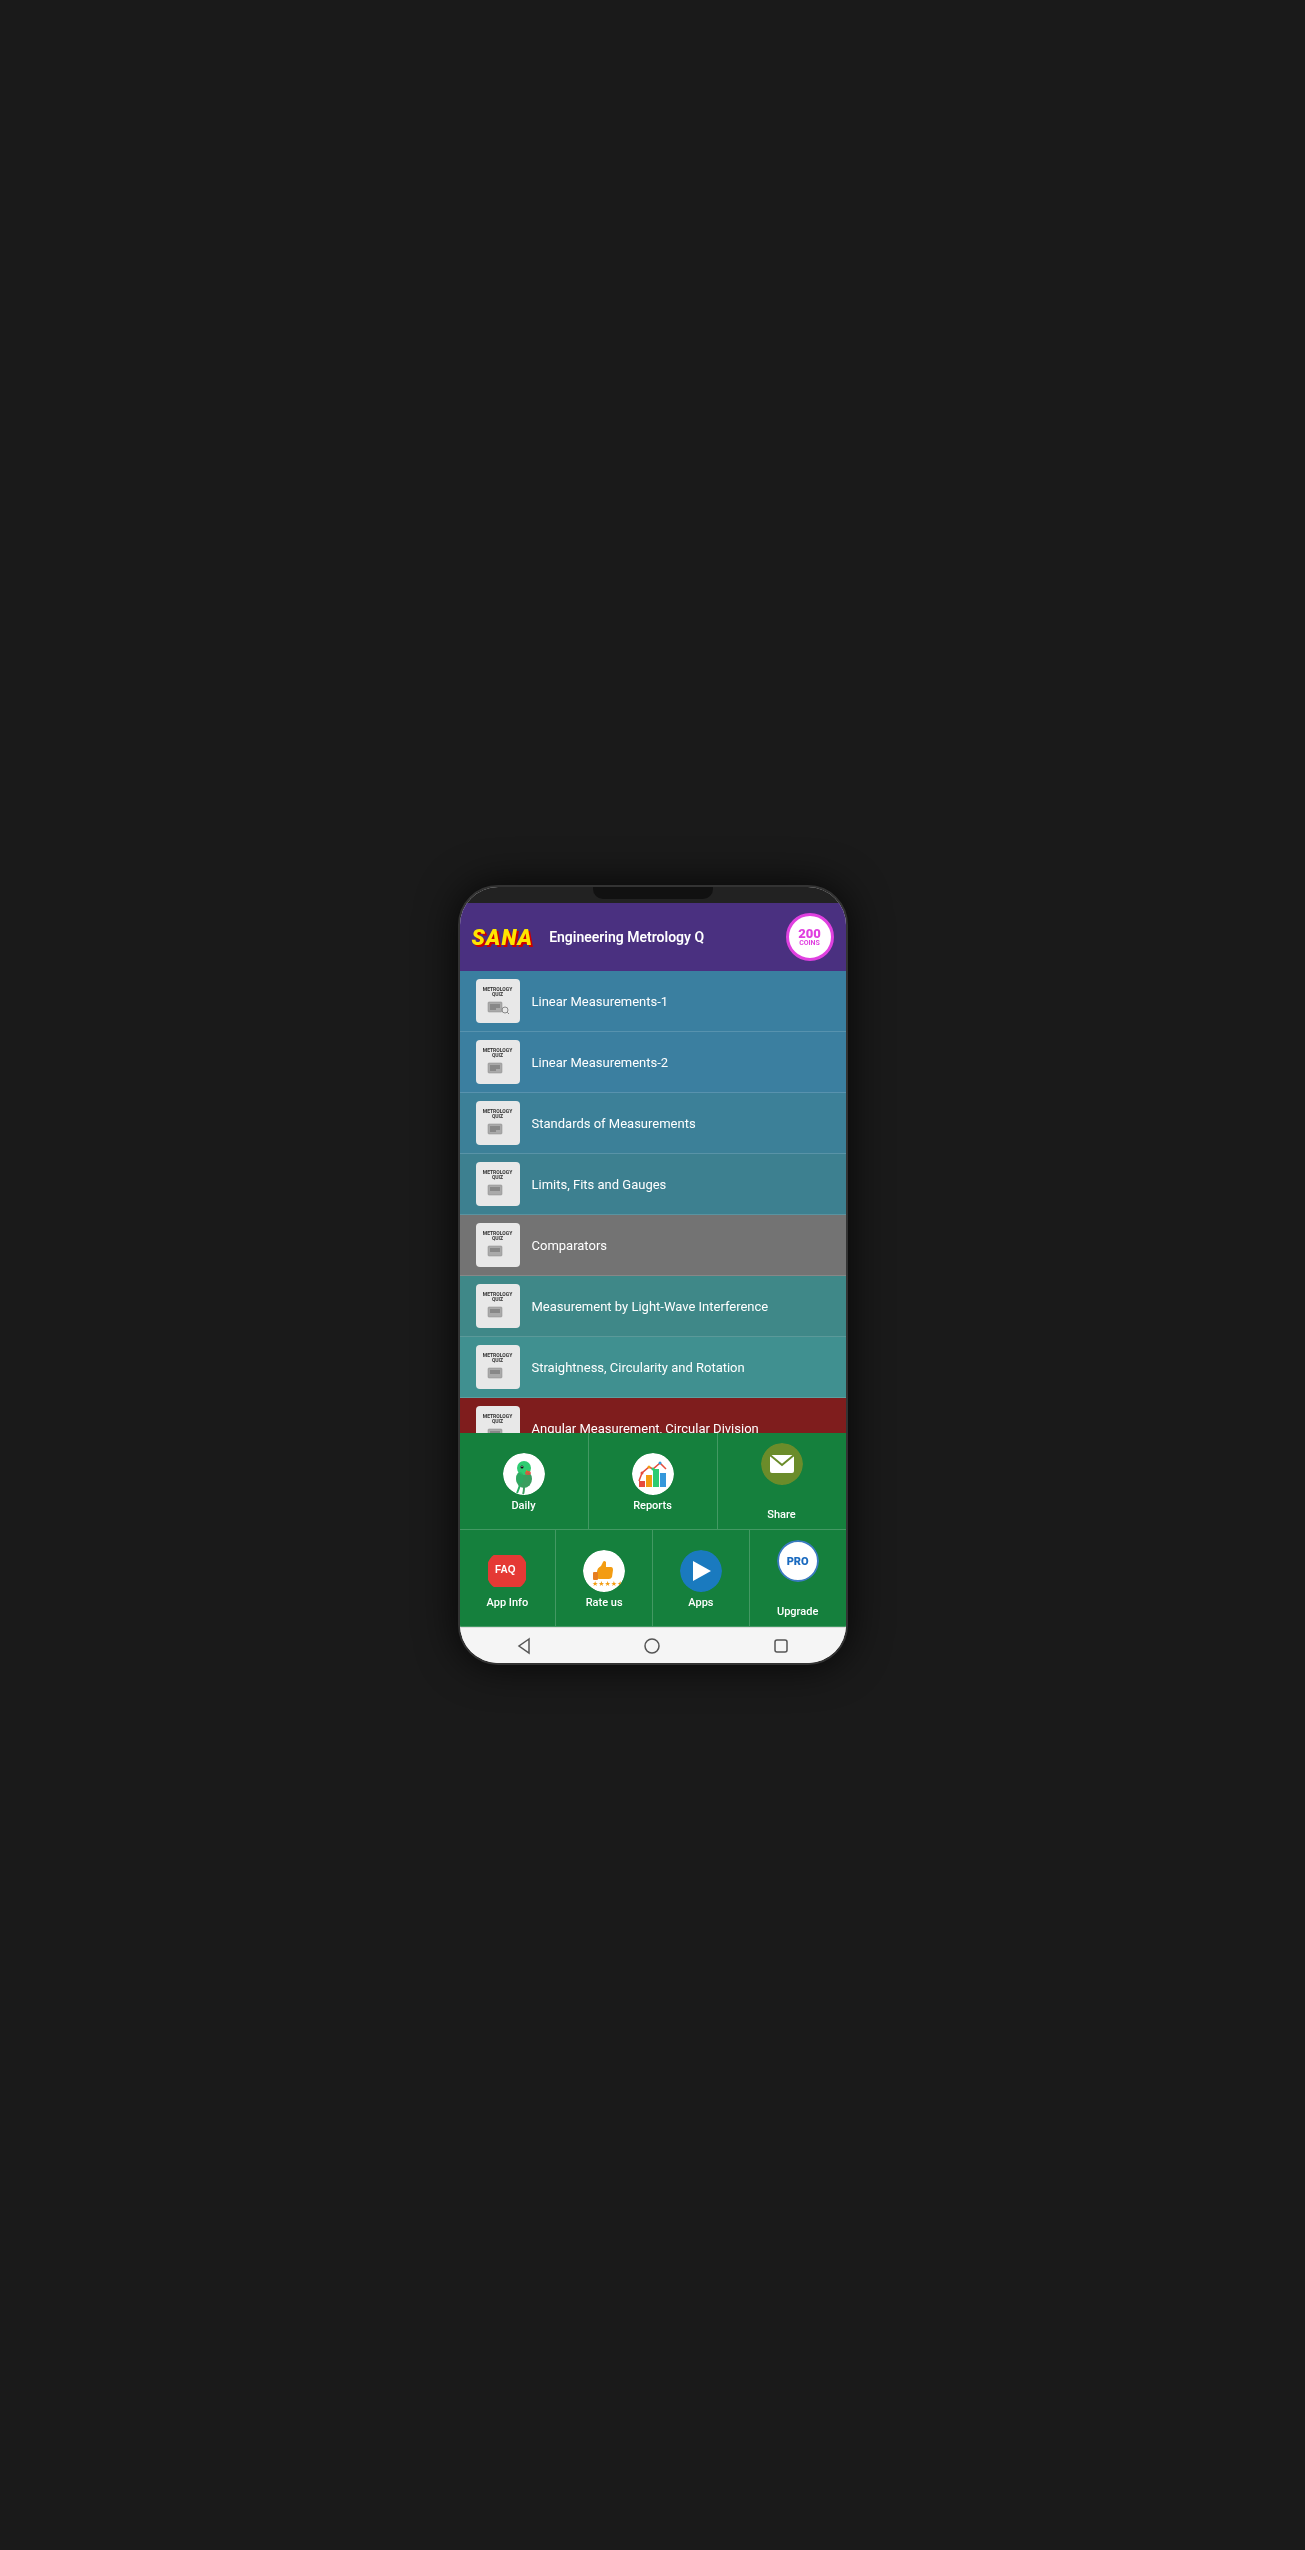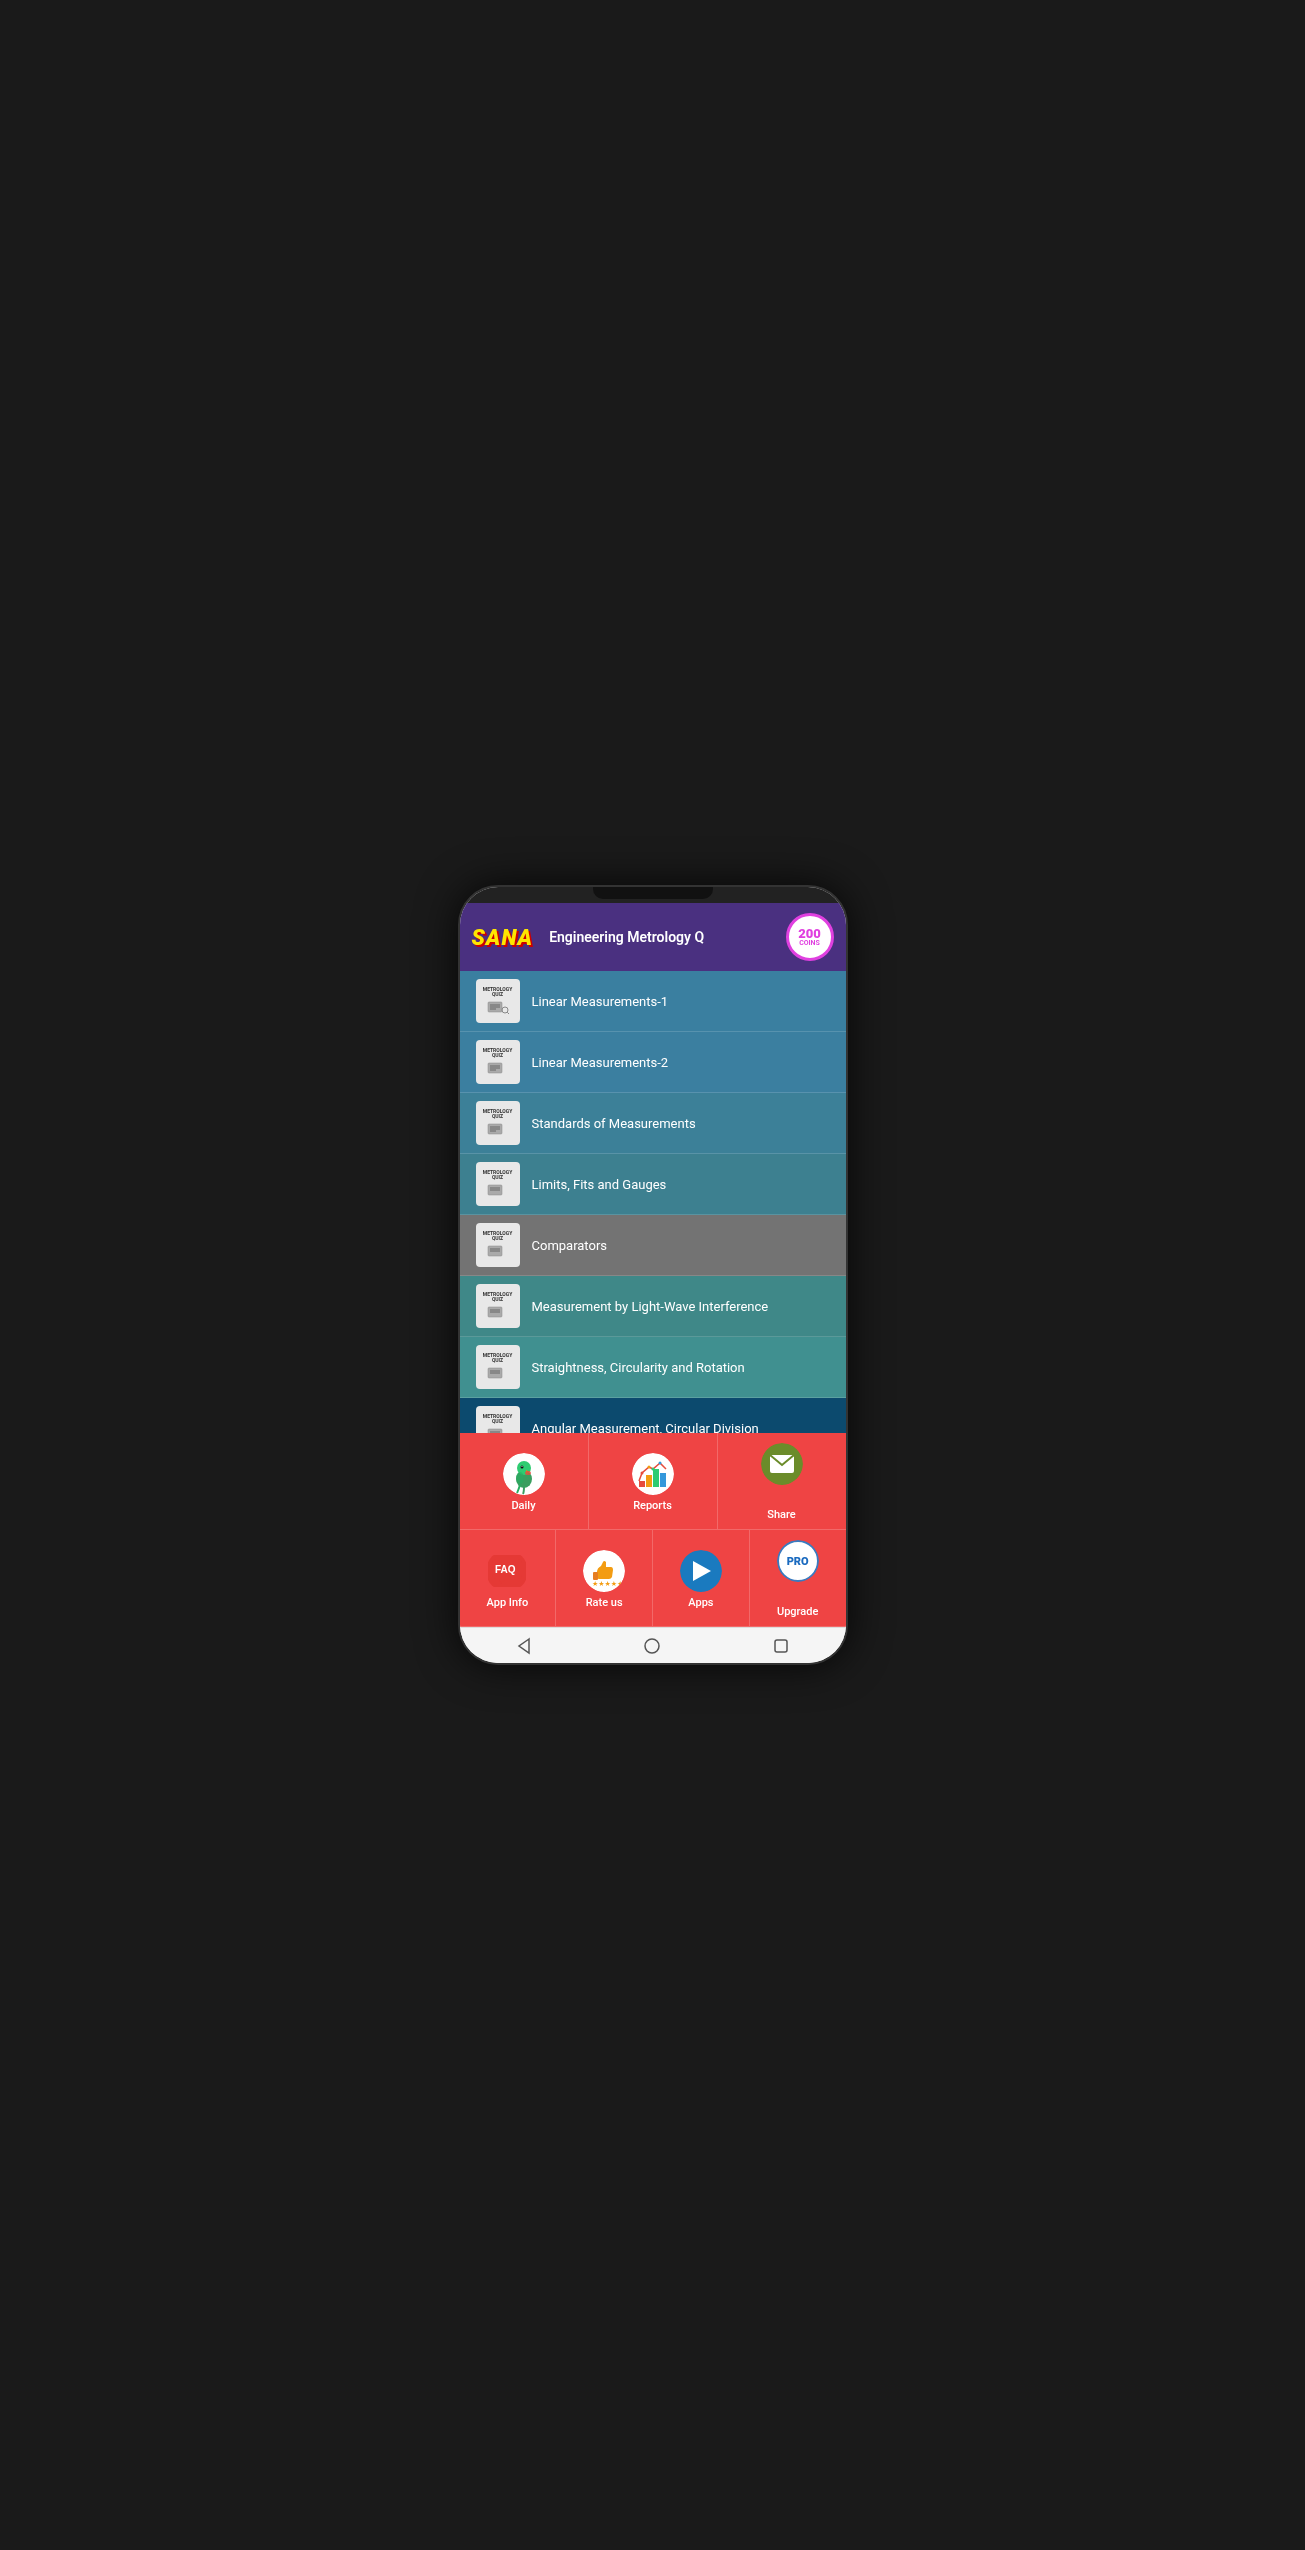--- a/index.html
+++ b/index.html
@@ -116,21 +116,21 @@
       border-bottom: 1px solid rgba(255,255,255,0.15);
       cursor: pointer;
     }
     .list-item:nth-child(1) { background: #3a7fa0; }
     .list-item:nth-child(2) { background: #3b7fa0; }
     .list-item:nth-child(3) { background: #3c8098; }
     .list-item:nth-child(4) { background: #3d8090; }
     .list-item:nth-child(5) { background: #737373; }
     .list-item:nth-child(6) { background: #3f8888; }
     .list-item:nth-child(7) { background: #409090; }
-    .list-item:nth-child(8) { background: #0c4a6e; }
+    .list-item:nth-child(8) { background: #7f1d1d; }
     .list-item:nth-child(9) { background: #42a090; }
     .list-item:nth-child(10) { background: #43a888; }
     .list-item:nth-child(11) { background: #44b090; }
     .item-thumb {
       width: 44px;
       height: 44px;
       flex-shrink: 0;
       margin-right: 12px;
       background: #ddd;
       border-radius: 4px;
@@ -163,21 +163,21 @@
       position: relative;
     }
     .item-label {
       font-size: 13px;
       color: #fff;
       font-weight: 400;
       flex: 1;
     }
     
     .bottom-menu {
-      background: #ef4444;
+      background: #15803d;
       flex-shrink: 0;
     }
     .bottom-row {
       display: flex;
     }
     .bottom-item {
       flex: 1;
       display: flex;
       flex-direction: column;
       align-items: center;

